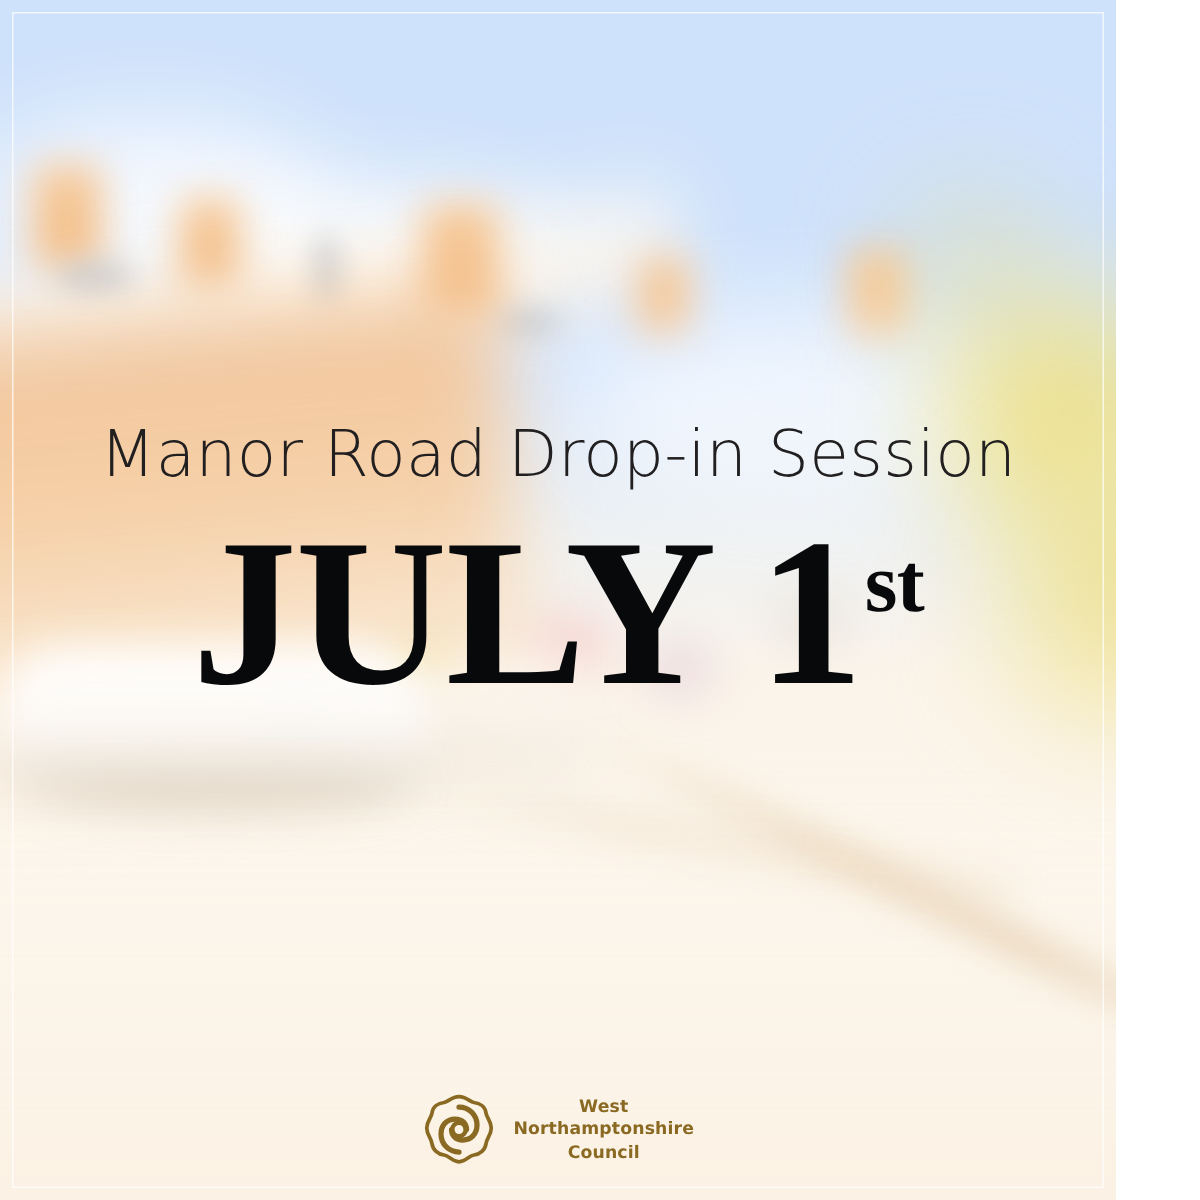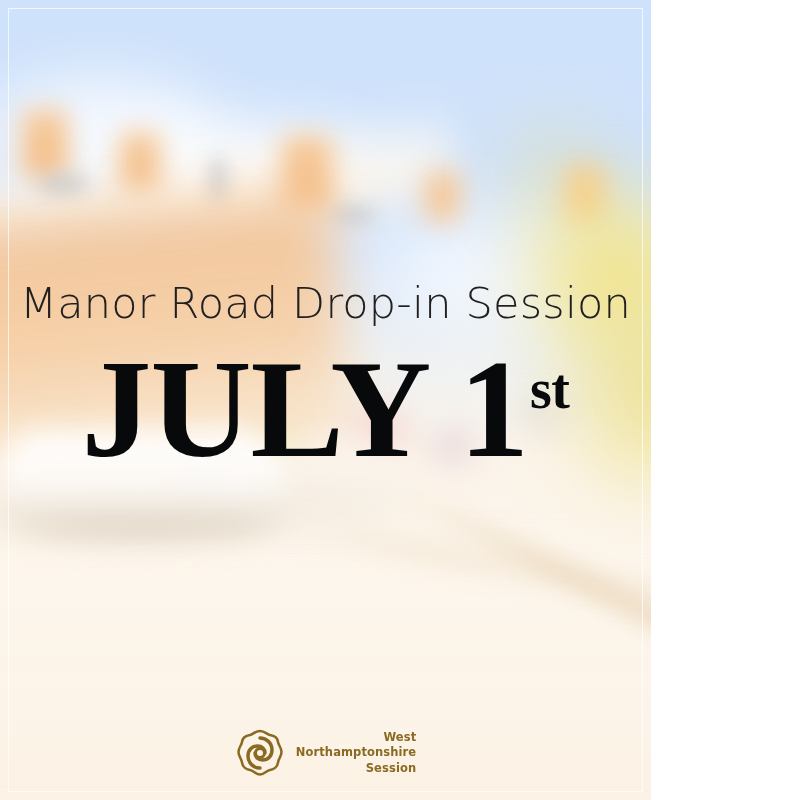--- a/index.html
+++ b/index.html
@@ -6,21 +6,21 @@
     margin: 0;
     padding: 0;
     background: #ffffff;
   }
   body {
     font-family: "Liberation Sans", sans-serif;
   }
 
   .poster {
     position: relative;
-    width: 651px;
+    width: 744px;
     height: 800px;
     overflow: hidden;
     background: #7dd3fc;
   }
 
   
   .bg {
     position: absolute;
     inset: -40px;
     overflow: hidden;
@@ -300,21 +300,21 @@
     flex: 0 0 auto;
     display: block;
   }
 
   .logo-words {
     font-family: "DejaVu Sans", sans-serif;
     font-weight: 700;
     font-size: 11.5px;
     line-height: 1.32;
     color: #8a6a22;
-    text-align: right;
+    text-align: center;
     letter-spacing: 0.1px;
   }
   .logo-words div { display: block; }
 </style>
 </head>
 <body>
 
 <div class="poster">
 
   <div class="bg">
@@ -382,17 +382,17 @@
         <path d="M50 80
                  C37 80 26 70 26 56
                  C26 44 34 36 45 36
                  C54 36 60 42 60 50" stroke-width="7" stroke-linecap="round"></path>
         <circle cx="50" cy="50" r="9" stroke-width="6"></circle>
       </g>
     </svg>
     <div class="logo-words">
       <div>West</div>
       <div>Northamptonshire</div>
-      <div>Session</div>
+      <div>Council</div>
     </div>
   </div>
 
 </div>
 
 </body></html>

